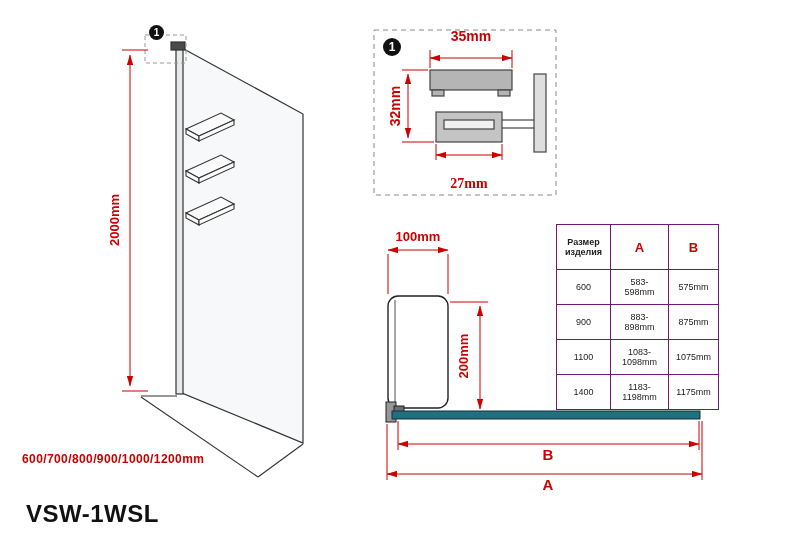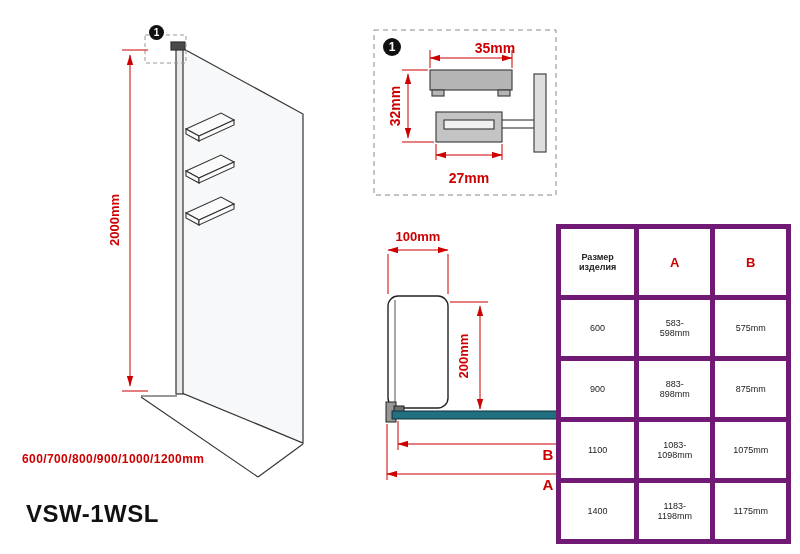--- a/index.html
+++ b/index.html
@@ -9,22 +9,22 @@
   .dim-label.big{font-size:14px;}
   .rot{transform:rotate(-90deg);transform-origin:center center;}
   .callout{position:absolute;background:#111;color:#fff;border-radius:50%;
            display:flex;align-items:center;justify-content:center;font-weight:bold;}
   .callout.small{width:15px;height:15px;font-size:10px;}
   .callout.large{width:18px;height:18px;font-size:12px;}
   .widths-label{position:absolute;color:#cc0000;font-size:12px;font-weight:bold;letter-spacing:0.4px;white-space:nowrap;}
   .ab-label{position:absolute;color:#cc0000;font-weight:bold;font-size:15px;text-align:center;width:30px;}
   .model-title{position:absolute;color:#111;font-weight:bold;font-size:24px;letter-spacing:0.5px;}
   table.size{position:absolute;left:556px;top:224px;border-collapse:collapse;table-layout:fixed;}
-  table.size th,table.size td{border:5px solid #701a75;text-align:center;vertical-align:middle;
-      font-size:9px;color:#222;padding:18px;background:#fff;}
+  table.size th,table.size td{border:1px solid #701a75;text-align:center;vertical-align:middle;
+      font-size:9px;color:#222;padding:7px;background:#fff;}
   table.size th{height:30px;font-weight:bold;}
   table.size th.redcol{color:#cc0000;font-size:13px;}
   table.size td{height:18px;}
   col.c1{width:54px;}col.c2{width:58px;}col.c3{width:42px;}
 </style>
 </head>
 <body>
 
 <div id="stage">
 
@@ -126,23 +126,23 @@
       <line x1="387" y1="474" x2="702" y2="474" marker-start="url(#arrow)" marker-end="url(#arrow)"></line>
     </g>
   </svg>
 
   <span class="callout small" style="left:149px;top:25px;">1</span>
   <span class="callout large" style="left:383px;top:38px;">1</span>
 
   <div class="dim-label rot" style="left:80px;top:212px;width:70px;">2000mm</div>
   <div class="widths-label" style="left:22px;top:452px;">600/700/800/900/1000/1200mm</div>
 
-  <div class="dim-label big" style="left:446px;top:40px;width:50px;margin-left:24px;">35mm</div>
+  <div class="dim-label big" style="left:446px;top:28px;width:50px;">35mm</div>
   <div class="dim-label big rot" style="left:367px;top:98px;width:56px;">32mm</div>
-  <div class="dim-label big" style="left:441px;top:170px;width:56px;">27mm</div>
+  <div class="dim-label big" style="left:441px;top:176px;width:56px;font-family:Liberation Serif, serif;">27mm</div>
 
   <div class="dim-label" style="left:385px;top:229px;width:66px;">100mm</div>
   <div class="dim-label rot" style="left:434px;top:348px;width:60px;">200mm</div>
   <div class="ab-label" style="left:533px;top:446px;">B</div>
   <div class="ab-label" style="left:533px;top:476px;">A</div>
 
   <table class="size">
     <colgroup>
         <col class="c1">
         <col class="c2">

